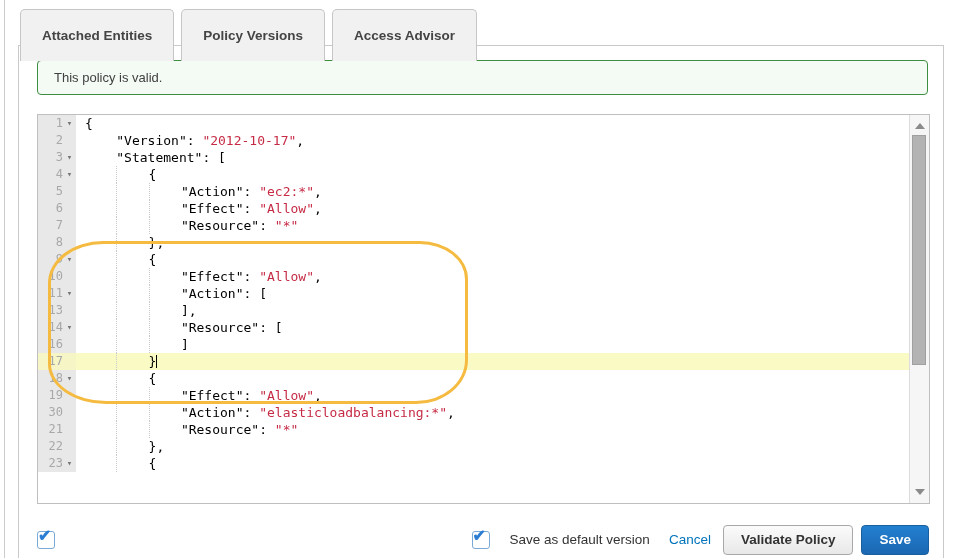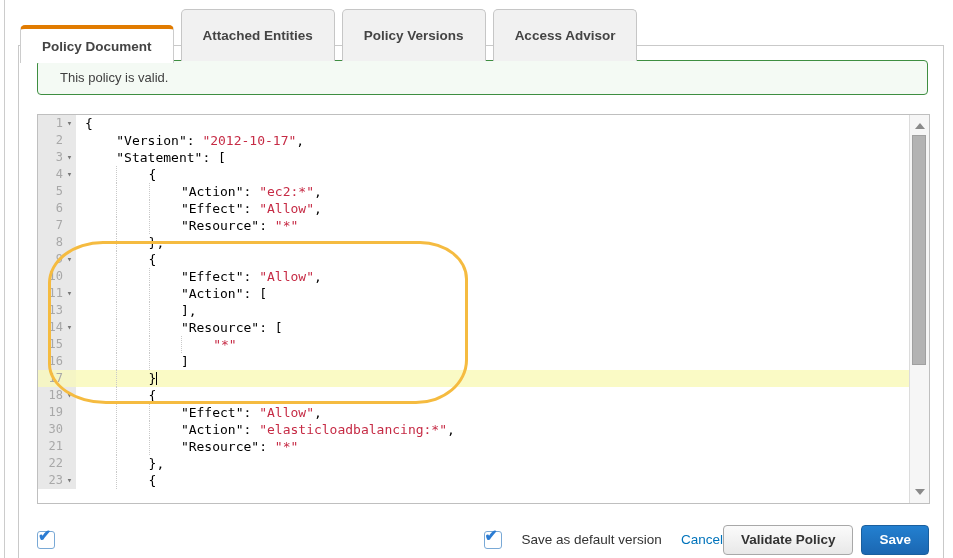--- a/index.html
+++ b/index.html
@@ -12,21 +12,21 @@
   .tab-bar{position:absolute;left:20px;top:9px;display:flex;gap:7px;z-index:3;align-items:flex-end;}
   .tab{box-sizing:border-box;height:52px;border:1px solid #c6c6c6;border-bottom:none;
        border-radius:5px 5px 0 0;background:#f1f1f1;display:flex;align-items:center;
        padding:0 21px;cursor:pointer;font-family:inherit;}
   .tab-label{font-size:13.5px;font-weight:bold;color:#444;white-space:nowrap;}
   .tab.active{background:#fff;border-top:4px solid #e17b00;border-left-color:#ccc;
        border-right-color:#ccc;height:38px;margin-bottom:-2px;}
   
   .alert{position:absolute;left:37px;top:60px;width:891px;height:35px;box-sizing:border-box;
          background:#f4faf4;border:1px solid #3e8e41;border-radius:4px;display:flex;
-         align-items:center;padding:0 22px;font-size:13px;color:#404040;}
+         align-items:center;padding:0 16px;font-size:13px;color:#404040;}
   
   .editor{position:absolute;left:37px;top:114px;width:893px;height:390px;box-sizing:border-box;
           border:1px solid #bfbfbf;background:#fff;overflow:hidden;
           font-family:"DejaVu Sans Mono", monospace;font-size:13px;}
   .lines{position:absolute;left:0;top:0;right:20px;}
   .row{display:flex;height:17px;line-height:17px;}
   .row.active{background:#fafac5;}
   .gut{width:38px;flex:0 0 38px;background:#e8e8e8;display:flex;align-items:center;}
   .row.active .gut{background:rgba(232,232,200,0.25);}
   .num{display:inline-block;width:25px;text-align:right;font-size:12px;color:#a8a8a8;}
@@ -53,36 +53,33 @@
   
   .footer-left{position:absolute;left:37px;top:524px;height:31px;display:flex;align-items:center;gap:7px;}
   .footer-right{position:absolute;right:24px;top:524px;height:31px;display:flex;align-items:center;}
   .cb{position:relative;width:16px;height:16px;flex:0 0 16px;background:#fff;
       border:1px solid #79a9d6;border-radius:3px;cursor:pointer;}
   .cb .check{position:absolute;left:0px;top:-6px;font-size:16px;font-weight:bold;color:#2b7cd3;}
   .cb-label{font-size:13.5px;color:#333;cursor:pointer;}
   .link{font-size:13.5px;color:#0073bb;text-decoration:none;margin-left:19px;cursor:pointer;}
   .btn{box-sizing:border-box;height:30px;border-radius:4px;font-family:inherit;
        font-size:13.5px;font-weight:bold;cursor:pointer;display:flex;align-items:center;}
-  .btn-secondary{padding:0 17px;color:#333;
+  .btn-secondary{margin-left:12px;padding:0 17px;color:#333;
        background:linear-gradient(#fbfbfb,#e8e8e8);border:1px solid #a8a8a8;}
   .btn-primary{margin-left:8px;padding:0 17px;color:#fff;
        background:linear-gradient(#2380d0,#1b67b2);border:1px solid #1a5f9e;}
   .fr-label{margin-left:20px;}
 </style>
 </head>
 <body>
 
 <div class="outer-edge"></div>
 <div class="panel"></div>
 
 <div class="tab-bar">
-    <button class="tab active">
-    <span class="tab-label">Policy Document</span>
-  </button>
     <button class="tab">
     <span class="tab-label">Attached Entities</span>
   </button>
     <button class="tab">
     <span class="tab-label">Policy Versions</span>
   </button>
     <button class="tab">
     <span class="tab-label">Access Advisor</span>
   </button>
   </div>
@@ -179,27 +176,20 @@
   </div>
       <div class="row">
     <div class="gut">
       <span class="num">14</span>
       <span class="fold">▾</span>
     </div>
     <div class="code"><span class="ig"></span><span class="ig gl"></span><span class="ig gl"></span><span class="tok-p">"Resource": [</span></div>
   </div>
       <div class="row">
     <div class="gut">
-      <span class="num">15</span>
-      <span class="fold"></span>
-    </div>
-    <div class="code"><span class="ig"></span><span class="ig gl"></span><span class="ig gl"></span><span class="ig gl"></span><span class="tok-s">"*"</span></div>
-  </div>
-      <div class="row">
-    <div class="gut">
       <span class="num">16</span>
       <span class="fold"></span>
     </div>
     <div class="code"><span class="ig"></span><span class="ig gl"></span><span class="ig gl"></span><span class="tok-p">]</span></div>
   </div>
       <div class="row active">
     <div class="gut">
       <span class="num">17</span>
       <span class="fold"></span>
     </div>

